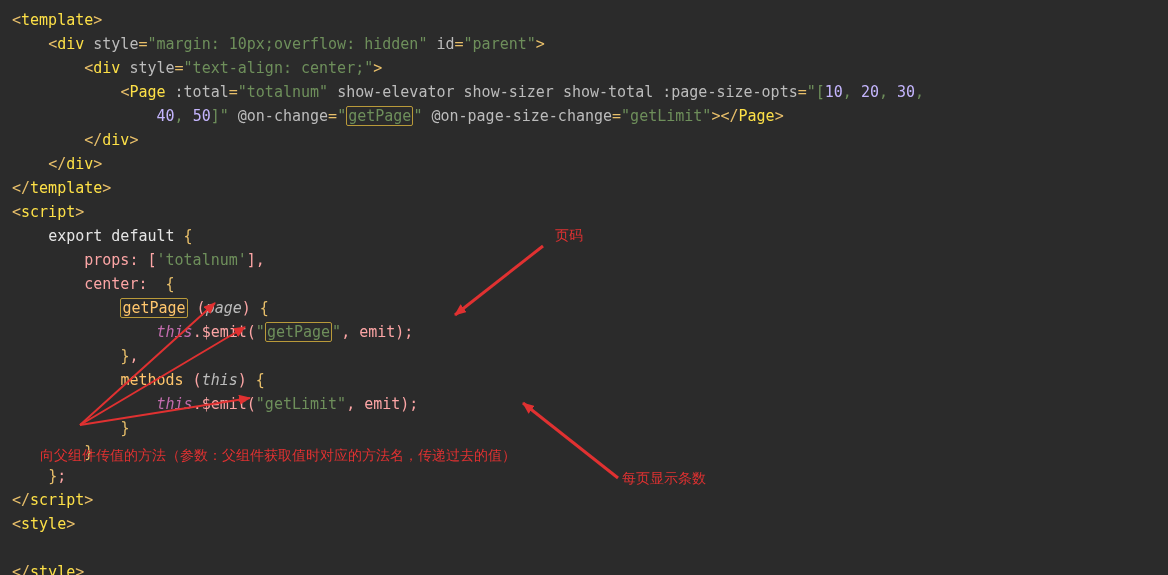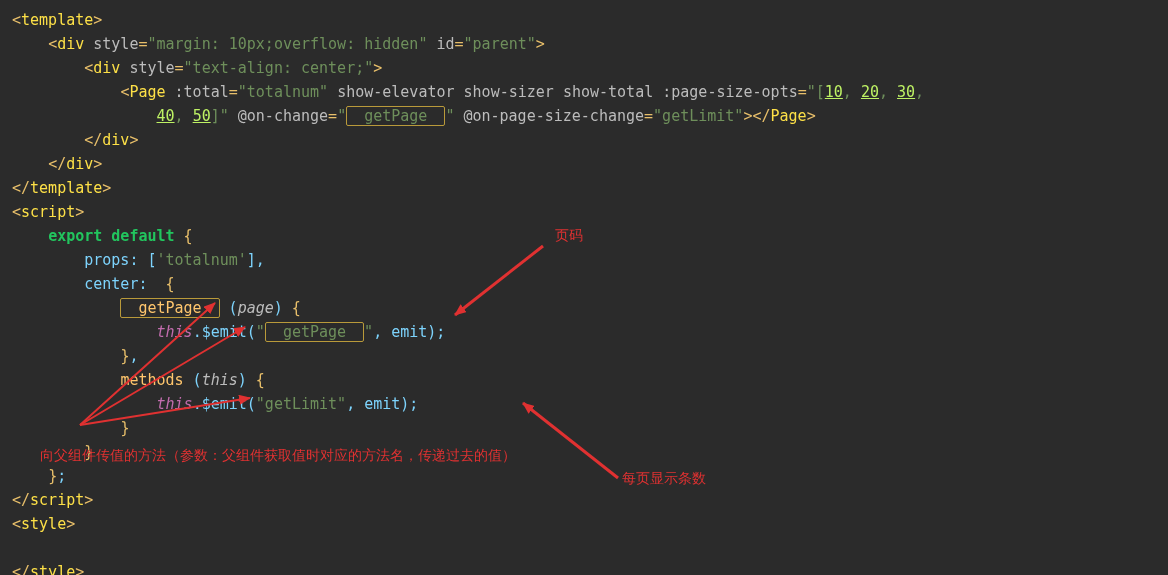--- a/index.html
+++ b/index.html
@@ -5,28 +5,28 @@
   html,body{margin:0;padding:0;background:#2b2b2b;}
   body{width:1168px;height:575px;overflow:hidden;position:relative;
        font-family:Consolas,"Courier New",monospace;font-size:15px;
        line-height:24px;color:#bcbcbc;}
   pre.code{margin:0;padding:8px 12px;white-space:pre;position:relative;z-index:1;}
   
   .pn{color:#e8bf6a;}               
   .tag{color:#fde047;}              
   .attr{color:#bcbcbc;}             
   .str{color:#6e8f5b;}              
-  .num{color:#bef264;text-decoration:underline;}              
-  .kw{color:#22c55e;font-weight:bold;}              
+  .num{color:#c4b5fd;}              
+  .kw{color:#e5e5e5;}              
   .thisk{color:#c26dae;font-style:italic;}
   .fn{color:#ffc66d;}               
   .param{color:#bcbcbc;font-style:italic;}
-  .plain{color:#7dd3fc;}
+  .plain{color:#fca5a5;}
   
-  .mark{border:1px solid #b99a3a;border-radius:2px;padding:0 17px;}
+  .mark{border:1px solid #b99a3a;border-radius:2px;padding:0 1px;}
   
   svg.overlay{position:absolute;left:0;top:0;width:1168px;height:575px;
               pointer-events:none;z-index:2;}
   .anno-text{font:14px "Microsoft YaHei","SimSun",sans-serif;fill:#e03131;}
 </style>
 </head>
 <body>
 
 <pre class="code" id="code-block"><span class="pn">&lt;</span><span class="tag">template</span><span class="pn">&gt;</span>
     <span class="pn">&lt;</span><span class="tag">div </span><span class="attr">style</span><span class="pn">=</span><span class="str">"margin: 10px;overflow: hidden"</span><span class="plain"> </span><span class="attr">id</span><span class="pn">=</span><span class="str">"parent"</span><span class="pn">&gt;</span>

